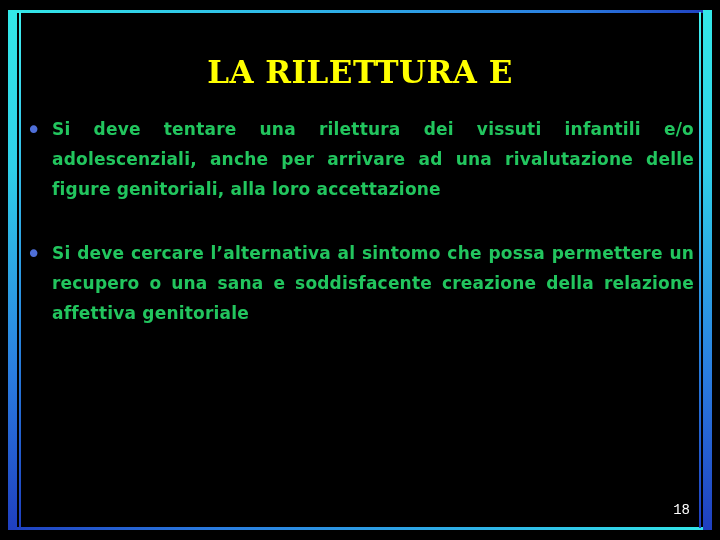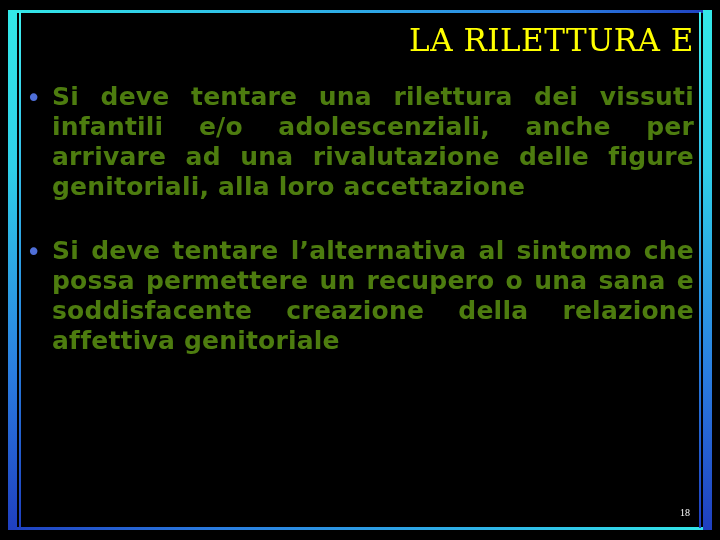--- a/index.html
+++ b/index.html
@@ -73,27 +73,27 @@
 
   .content {
     position: absolute;
     left: 26px;
     top: 18px;
     width: 668px;
     height: 504px;
   }
 
   .title {
-    margin: 4px 0 0 0;
+    margin: 36px 0 0 0;
     color: #ffff00;
     font-family: "DejaVu Serif", serif;
-    font-weight: normal;
+    font-weight: bold;
     font-size: 31px;
     line-height: 1.22;
-    text-align: right;
+    text-align: center;
     letter-spacing: 0.5px;
     font-variant: small-caps;
     text-transform: uppercase;
   }
   .title .line {
     display: block;
   }
 
   .bullets {
     margin: 22px 0 0 0;
@@ -110,37 +110,37 @@
     flex: 0 0 auto;
     color: #4f6fd8;
     font-size: 26px;
     line-height: 30px;
     width: 26px;
     text-align: left;
     padding-top: 1px;
   }
   .bullet-text {
     flex: 1 1 auto;
-    color: #4d7c0f;
+    color: #22c55e;
     font-family: "DejaVu Sans", sans-serif;
     font-weight: bold;
-    font-size: 25px;
+    font-size: 17px;
     line-height: 30px;
     text-align: justify;
     text-justify: inter-word;
     letter-spacing: 0.2px;
   }
 
   .page-number {
     position: absolute;
     right: 30px;
     bottom: 22px;
     color: #ffffff;
-    font-family: Liberation Serif, serif;
-    font-size: 10px;
+    font-family: Liberation Mono, monospace;
+    font-size: 14px;
   }
 </style>
 </head>
 <body>
 
 <div class="slide">
 
   <div class="frame-top"></div>
   <div class="frame-bottom"></div>
   <div class="frame-left"></div>
@@ -154,21 +154,21 @@
       <span class="line">LA RILETTURA E</span>
     </h1>
 
     <ul class="bullets">
       <li class="bullet">
         <span class="bullet-marker">•</span>
         <span class="bullet-text">Si deve tentare una rilettura dei vissuti infantili e/o adolescenziali, anche per arrivare ad una rivalutazione delle figure genitoriali, alla loro accettazione</span>
       </li>
       <li class="bullet">
         <span class="bullet-marker">•</span>
-        <span class="bullet-text">Si deve tentare l’alternativa al sintomo che possa permettere un recupero o una sana e soddisfacente creazione della relazione affettiva genitoriale</span>
+        <span class="bullet-text">Si deve cercare l’alternativa al sintomo che possa permettere un recupero o una sana e soddisfacente creazione della relazione affettiva genitoriale</span>
       </li>
     </ul>
 
   </div>
 
   <div class="page-number">18</div>
 
 </div>
 
 </body></html>

